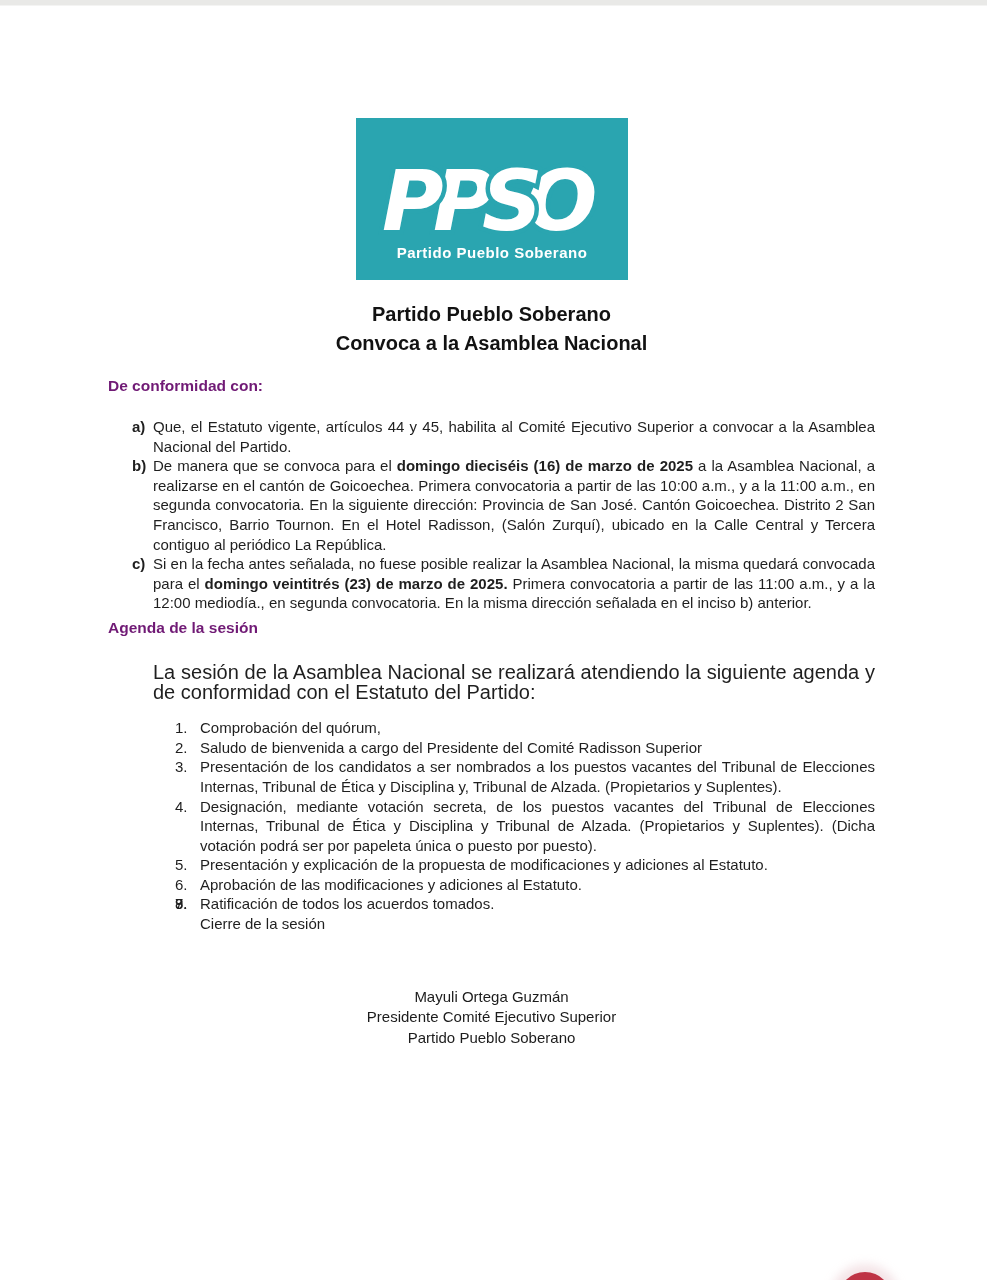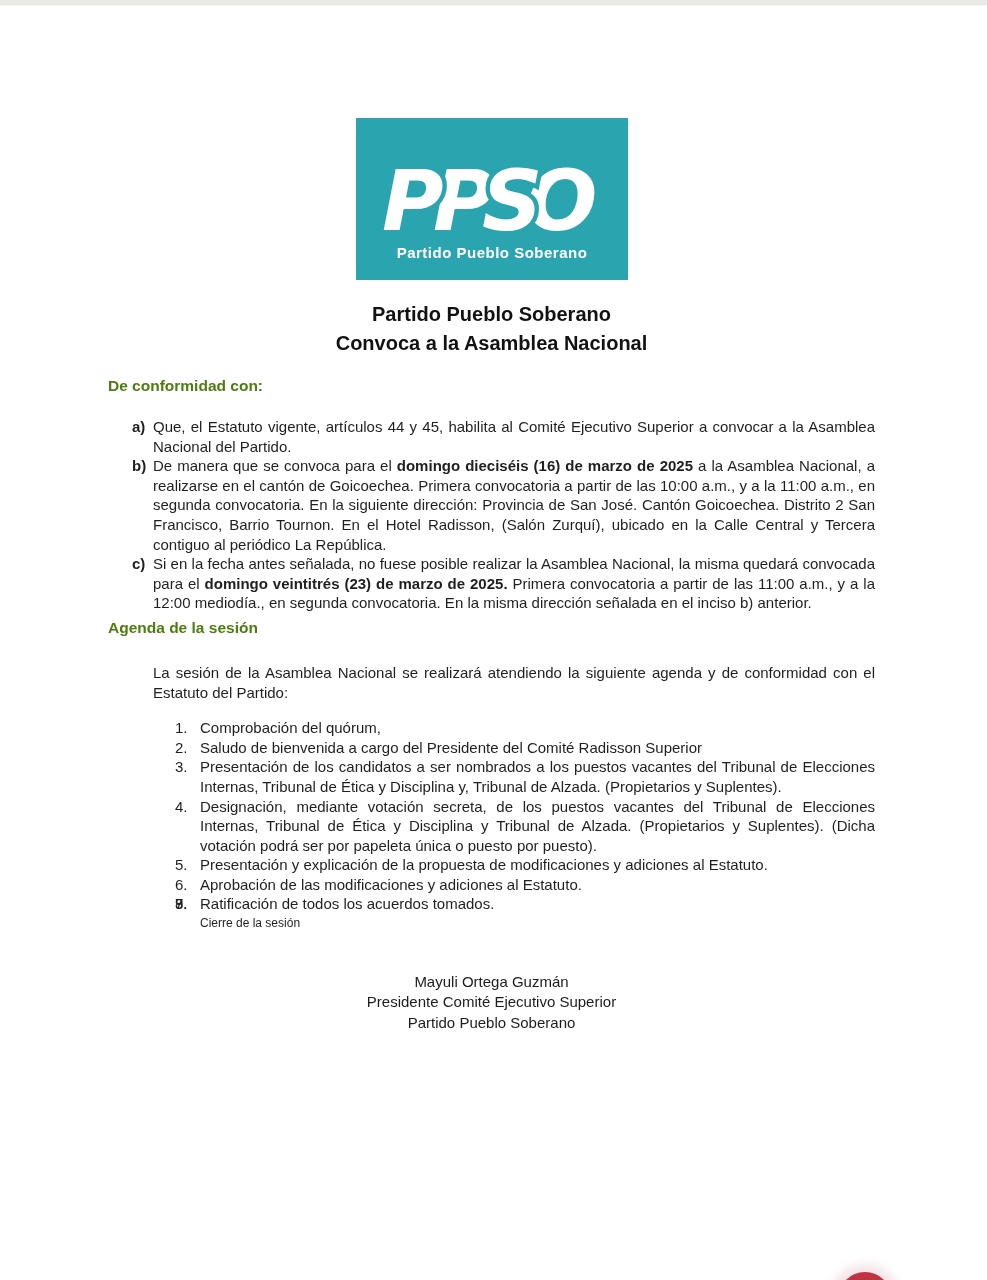--- a/index.html
+++ b/index.html
@@ -22,51 +22,51 @@
   .doc-title {
     margin: 20px 0 0 0;
     text-align: center;
     font-size: 20px; line-height: 29px;
     font-weight: bold; color: #121212;
   }
 
   .section-heading {
     margin: 18px 0 0 0;
     font-size: 15.5px; line-height: 20px;
-    font-weight: bold; color: #4d7c0f;
+    font-weight: bold; color: #701a75;
   }
   .agenda-heading { margin-top: 5px; }
 
   .abc-list { margin-top: 21px; }
   .abc-item {
     position: relative; padding-left: 45px;
     font-size: 15px; line-height: 19.6px;
     text-align: justify;
   }
   .abc-label { position: absolute; left: 24px; font-weight: bold; }
 
   .intro {
     margin: 25px 0 0 45px;
-    font-size: 15px; line-height: 19.6px;
+    font-size: 20px; line-height: 19.6px;
     text-align: justify;
   }
 
   .num-list { margin-top: 16px; }
   .num-item {
     position: relative; padding-left: 92px;
     font-size: 15px; line-height: 19.6px;
     text-align: justify;
   }
   .num-label { position: absolute; left: 67px; }
-  .closing-line { padding-left: 92px; font-size: 12px; line-height: 19.6px; }
+  .closing-line { padding-left: 92px; font-size: 15px; line-height: 19.6px; }
 
   .b { font-weight: bold; }
 
   .signature {
-    margin-top: 38px;
+    margin-top: 53px;
     text-align: center;
     font-size: 15px; line-height: 20.5px;
     color: #1c1c1c;
   }
 
   .fab {
     position: absolute; left: 838px; top: 1272px;
     width: 54px; height: 54px; border-radius: 50%;
     background: #bf3345;
     box-shadow: 0 0 10px 8px rgba(240, 219, 223, 0.75);

